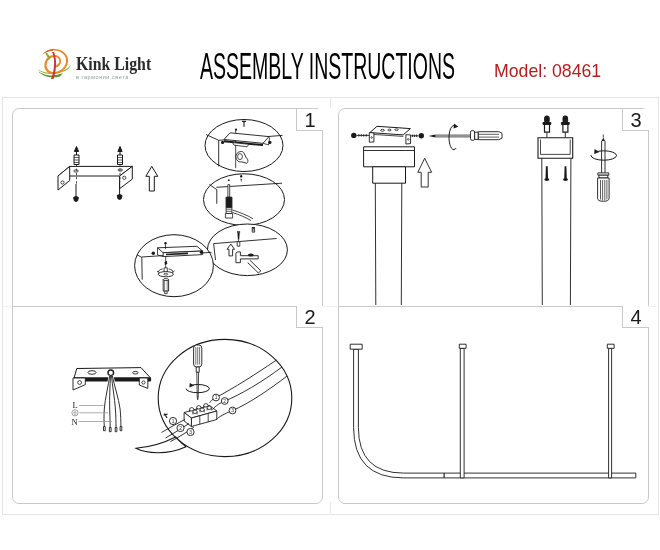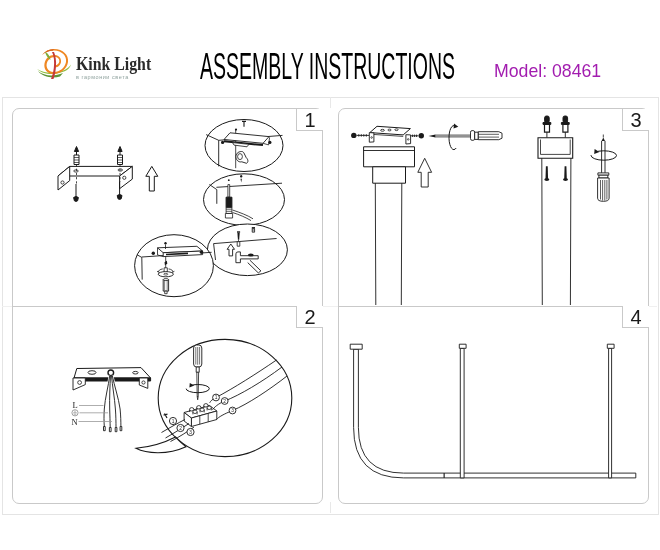--- a/index.html
+++ b/index.html
@@ -28,21 +28,21 @@
   <path d="M9,6 C12,7 14,10 14.5,14 C12,12.5 10,9.5 9,6 Z" fill="#7fae3a"></path>
 </svg>
 
 <div class="abs" style="left:76px;top:53.5px;font-family:'Liberation Serif',serif;font-weight:700;font-size:18.5px;color:#2a2a2a;transform:scaleX(0.855);transform-origin:0 0;white-space:nowrap;">Kink Light</div>
 <div class="abs" style="left:76px;top:74px;font-size:5.5px;letter-spacing:0.55px;color:#8fa29e;white-space:nowrap;">в гармонии света</div>
 
 <div class="abs" style="left:199.5px;top:45.9px;">
   <span style="display:inline-block;transform:scaleX(0.527);transform-origin:0 0;white-space:nowrap;
     font-size:37px;font-weight:400;color:#000;">ASSEMBLY INSTRUCTIONS</span>
 </div>
-<div class="abs" style="left:494px;top:60.5px;font-size:17.7px;color:#a21caf;">Model: 08461</div>
+<div class="abs" style="left:494px;top:60.5px;font-size:17.7px;color:#b91c1c;">Model: 08461</div>
 
 <div class="abs" style="left:2px;top:97px;width:655px;height:416px;border:1px solid #e4e4e4;"></div>
 <div class="abs" style="left:330px;top:97px;width:1px;height:11px;background:#e8e8e8;"></div>
 <div class="abs" style="left:322px;top:306px;width:17px;height:1px;background:#dcdcdc;"></div>
 <div class="abs" style="left:330px;top:502px;width:1px;height:11px;background:#e8e8e8;"></div>
 <div class="abs" style="left:2px;top:306px;width:655px;height:1px;background:#f0f0f0;"></div>
 
 <div class="abs" style="left:12px;top:108px;width:309px;height:394px;border:1px solid #c9c9c9;border-radius:7px;background:#fff;"></div>
 <div class="abs" style="left:338px;top:108px;width:309px;height:394px;border:1px solid #c9c9c9;border-radius:7px;background:#fff;"></div>
 <div class="abs" style="left:12px;top:306px;width:311px;height:1px;background:#c9c9c9;"></div>

